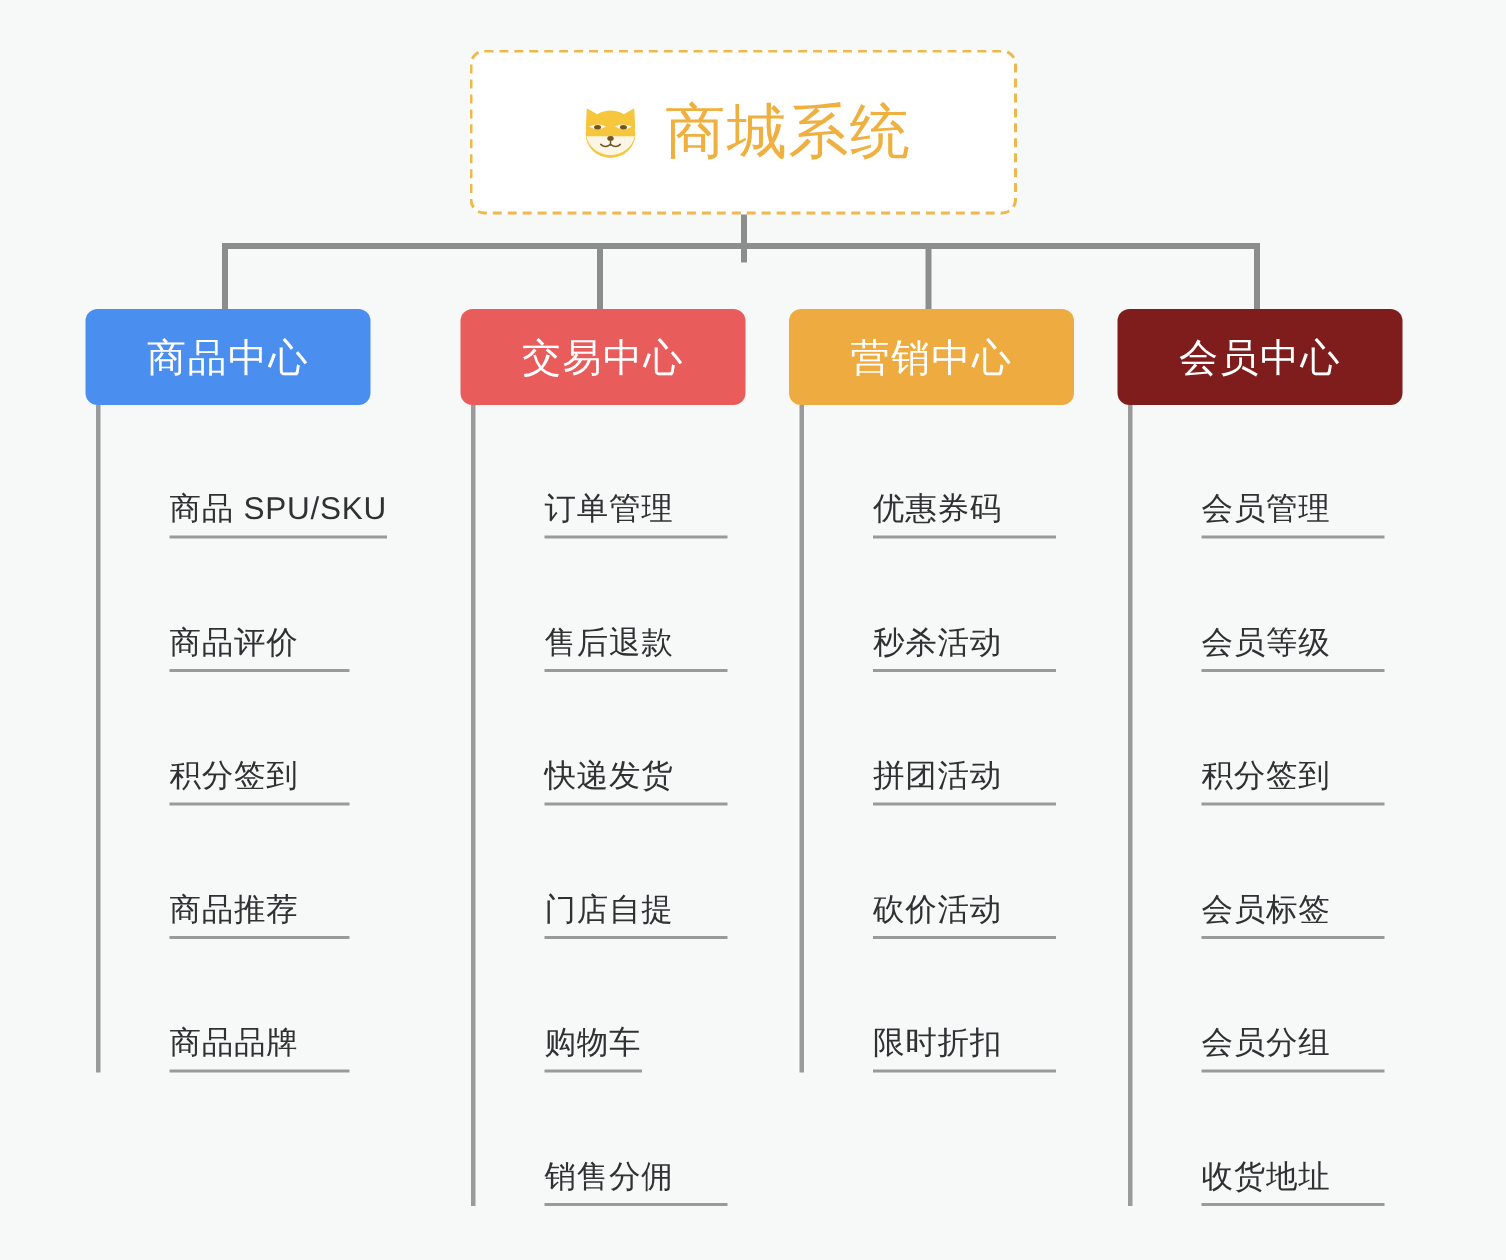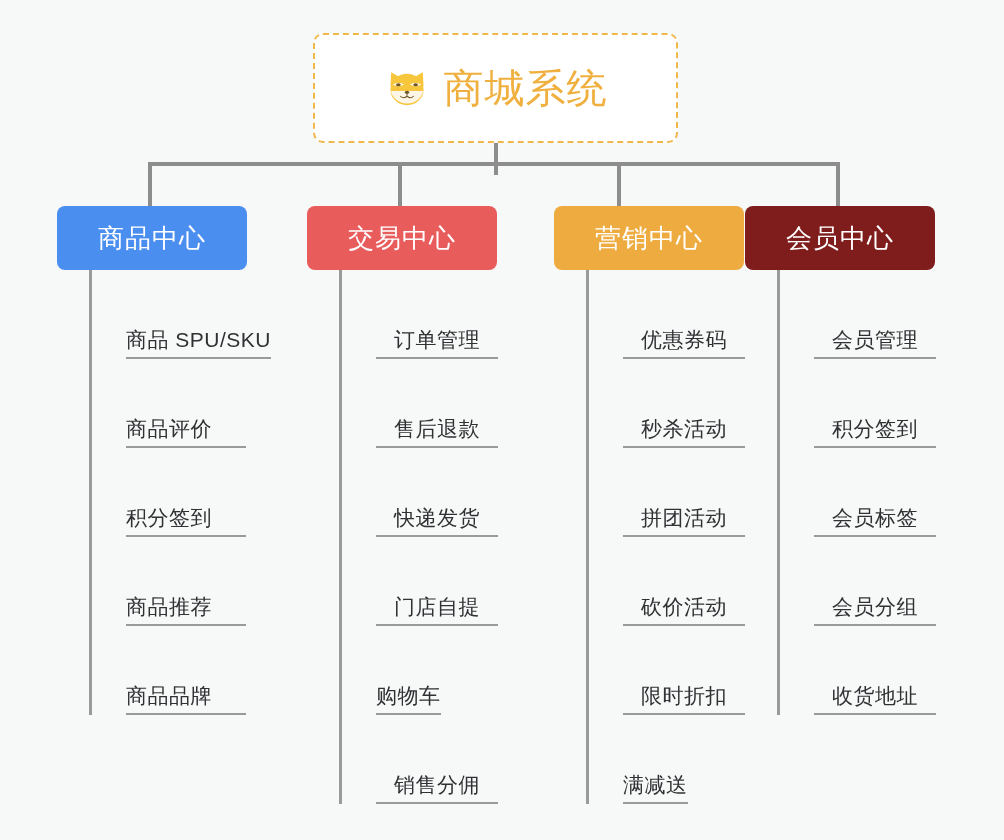--- a/index.html
+++ b/index.html
@@ -100,22 +100,22 @@
     font-size: 26px;
     color: #ffffff;
     line-height: 1;
     letter-spacing: 1px;
     white-space: nowrap;
   }
 
   
   .branch {
     position: relative;
-    margin-left: 32px;
-    padding-left: 4px;
+    margin-left: 7px;
+    padding-left: 16px;
     border-left: 3px solid #9a9a9a;
   }
   .leaf {
     position: relative;
     height: 89px;
     box-sizing: border-box;
     display: flex;
     align-items: flex-end;
     padding-left: 30px;
   }
@@ -126,21 +126,21 @@
     border-bottom: 2px solid #9a9a9a;
   }
   .leaf-label {
     font-size: 21px;
     color: #303133;
     line-height: 1.1;
     white-space: nowrap;
     letter-spacing: 0.5px;
   }
   .leaf-inner.w1 { min-width: 120px; }
-  .leaf-inner.w2 { min-width: 122px; text-align: center; }
+  .leaf-inner.w2 { min-width: 122px; }
 </style>
 </head>
 <body>
 
 <div id="diagram">
 
   <div class="root-node">
     <svg class="root-icon" viewBox="0 0 64 64">
 
       <path d="M10 10 L9 30 L24 18 Z" fill="#f6c63c"></path>
@@ -211,55 +211,55 @@
         </div>
       <div class="leaf">
           <span class="leaf-inner"><span class="leaf-label">购物车</span></span>
         </div>
       <div class="leaf">
           <span class="leaf-inner w2"><span class="leaf-label">销售分佣</span></span>
         </div>
     </div>
   </div>
 
-  <div class="column" style="left:554px;">
+  <div class="column" style="left:526px;">
     <div class="cat-box" style="background:#eeab3f;">
       <span class="cat-label">营销中心</span>
     </div>
     <div class="branch">
       <div class="leaf">
           <span class="leaf-inner w2"><span class="leaf-label">优惠券码</span></span>
         </div>
       <div class="leaf">
           <span class="leaf-inner w2"><span class="leaf-label">秒杀活动</span></span>
         </div>
       <div class="leaf">
           <span class="leaf-inner w2"><span class="leaf-label">拼团活动</span></span>
         </div>
       <div class="leaf">
           <span class="leaf-inner w2"><span class="leaf-label">砍价活动</span></span>
         </div>
       <div class="leaf">
           <span class="leaf-inner w2"><span class="leaf-label">限时折扣</span></span>
-        </div>
-      <div class="leaf">
-          <span class="leaf-inner"><span class="leaf-label">满减送</span></span>
         </div>
     </div>
   </div>
 
   <div class="column" style="left:745px;">
     <div class="cat-box" style="background:#7f1d1d;">
       <span class="cat-label">会员中心</span>
     </div>
     <div class="branch">
       <div class="leaf">
           <span class="leaf-inner w2"><span class="leaf-label">会员管理</span></span>
         </div>
       <div class="leaf">
+          <span class="leaf-inner w2"><span class="leaf-label">会员等级</span></span>
+        </div>
+      <div class="leaf">
           <span class="leaf-inner w2"><span class="leaf-label">积分签到</span></span>
         </div>
       <div class="leaf">
           <span class="leaf-inner w2"><span class="leaf-label">会员标签</span></span>
         </div>
       <div class="leaf">
           <span class="leaf-inner w2"><span class="leaf-label">会员分组</span></span>
         </div>
       <div class="leaf">
           <span class="leaf-inner w2"><span class="leaf-label">收货地址</span></span>

